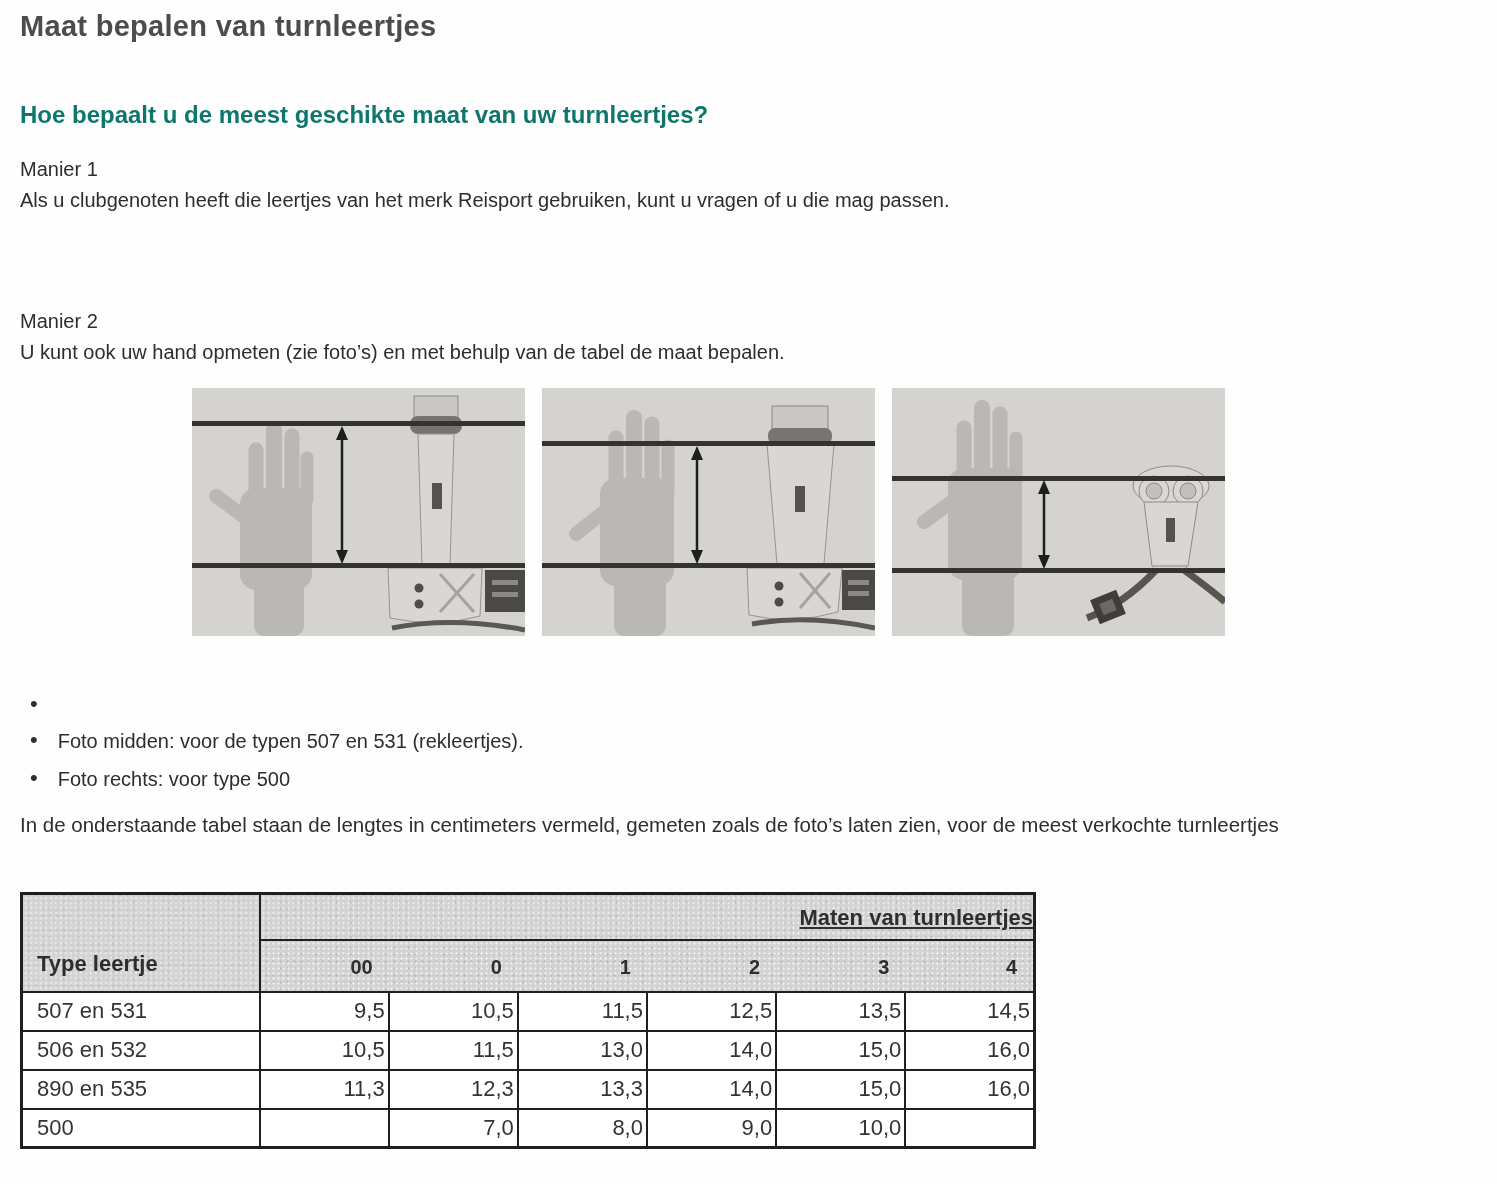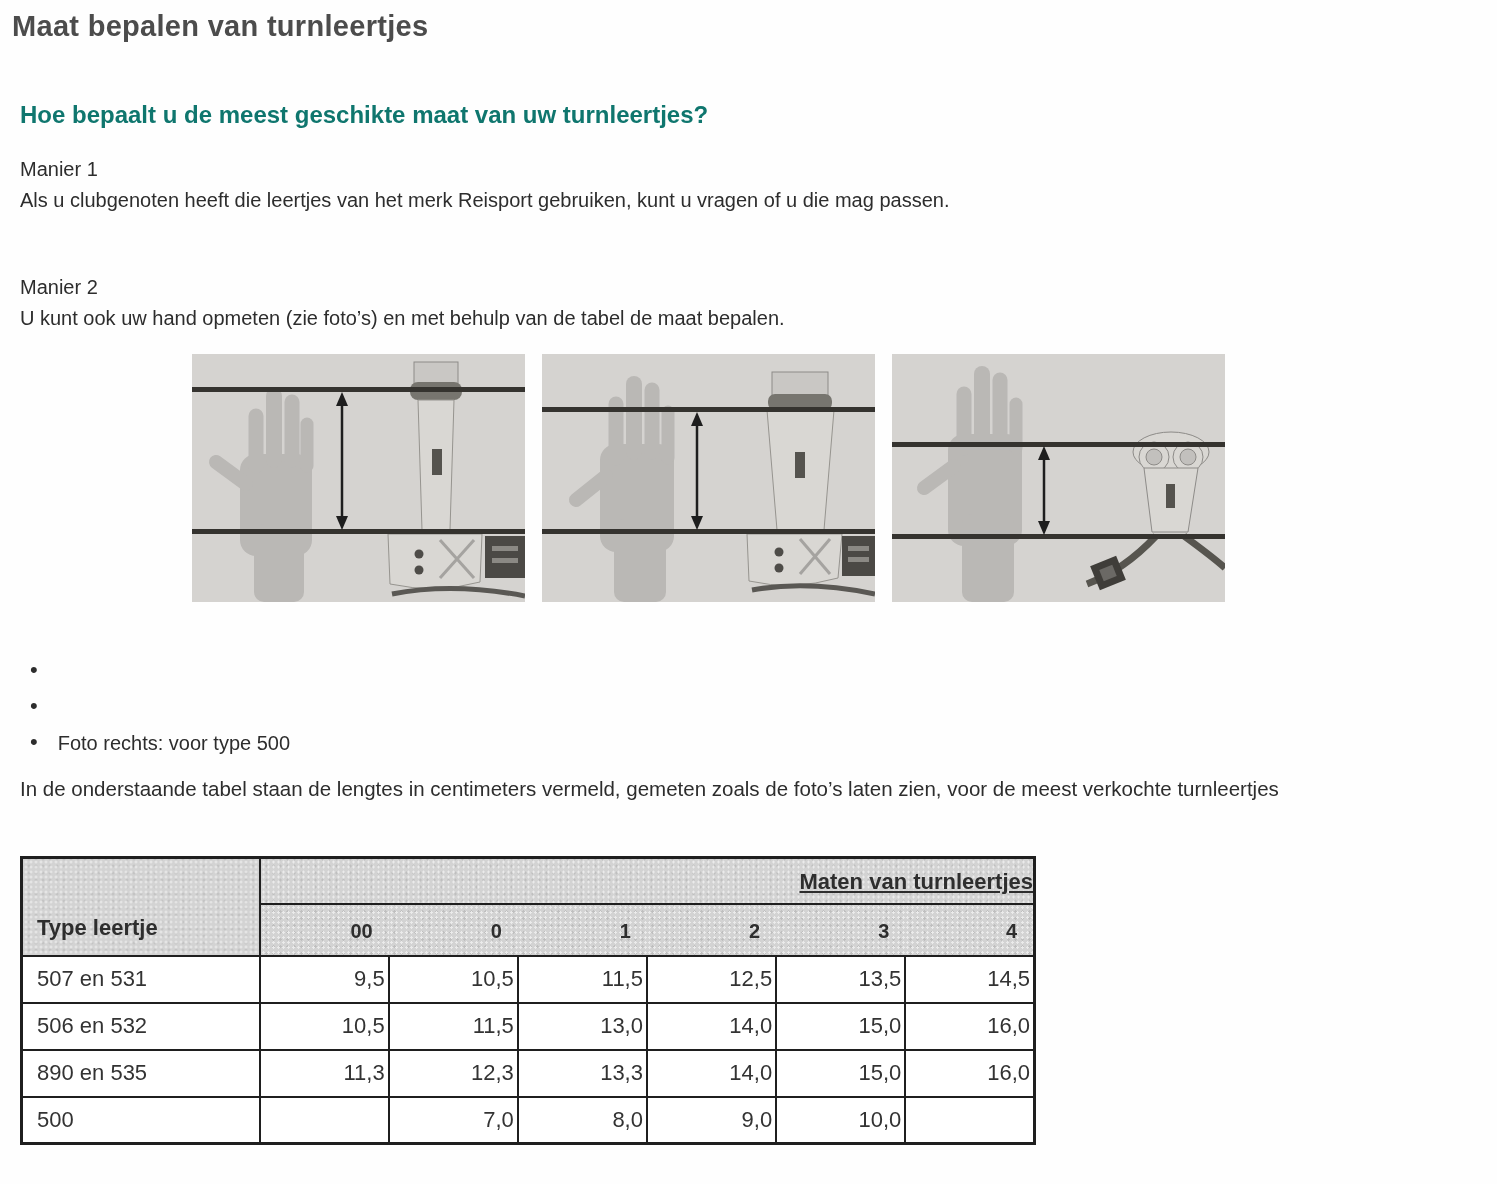--- a/index.html
+++ b/index.html
@@ -8,21 +8,21 @@
     position: relative;
     width: 1497px;
     height: 1184px;
     background: #fefefe;
     font-family: "Liberation Sans", "DejaVu Sans", sans-serif;
     color: #2d2d2d;
     overflow: hidden;
   }
   .doc-title {
     margin: 0;
-    padding: 10px 0 0 12px;
+    padding: 10px 0 0 20px;
     font-size: 29px;
     font-weight: bold;
     color: #4c4c4c;
     letter-spacing: 0.3px;
   }
   .doc-subtitle {
     margin: 58px 0 0 20px;
     font-size: 24px;
     font-weight: bold;
     color: #0f766e;
@@ -30,21 +30,21 @@
   .manier-heading {
     margin: 27px 0 0 20px;
     font-size: 20px;
     line-height: 27px;
   }
   .manier-text {
     margin: 4px 0 0 20px;
     font-size: 20px;
     line-height: 27px;
   }
-  .manier-heading.second { margin-top: 60px; }
+  .manier-heading.second { margin-top: 94px; }
   .photo-row {
     margin: 22px 0 0 192px;
     display: flex;
     gap: 17px;
   }
   .photo {
     width: 333px;
     height: 248px;
     background: #d5d3d0;
     flex: 0 0 auto;
@@ -115,21 +115,21 @@
     border-left: none;
     border-right: none;
     text-align: right;
     vertical-align: bottom;
     font-size: 20px;
     padding: 0 16px 12px 0;
     height: 52px;
   }
   tbody td {
     background: #ffffff;
-    height: 47px;
+    height: 39px;
     font-size: 22px;
     color: #333333;
   }
   td.type-cell {
     text-align: left;
     padding-left: 14px;
   }
   td.num-cell {
     text-align: right;
     padding-right: 3px;
@@ -256,20 +256,21 @@
     </svg>
 
   </div>
 
   <ul class="bullet-list">
     <li>
       <span class="bullet-dot">•</span>
     </li>
     <li>
       <span class="bullet-dot">•</span>
+      <span>Foto midden: voor de typen 507 en 531 (rekleertjes).</span>
     </li>
     <li>
       <span class="bullet-dot">•</span>
       <span>Foto rechts: voor type 500</span>
     </li>
   </ul>
 
   <p class="table-intro">In de onderstaande tabel staan de lengtes in centimeters vermeld, gemeten zoals de foto’s laten zien, voor de meest verkochte turnleertjes</p>
 
   <table class="size-table">

